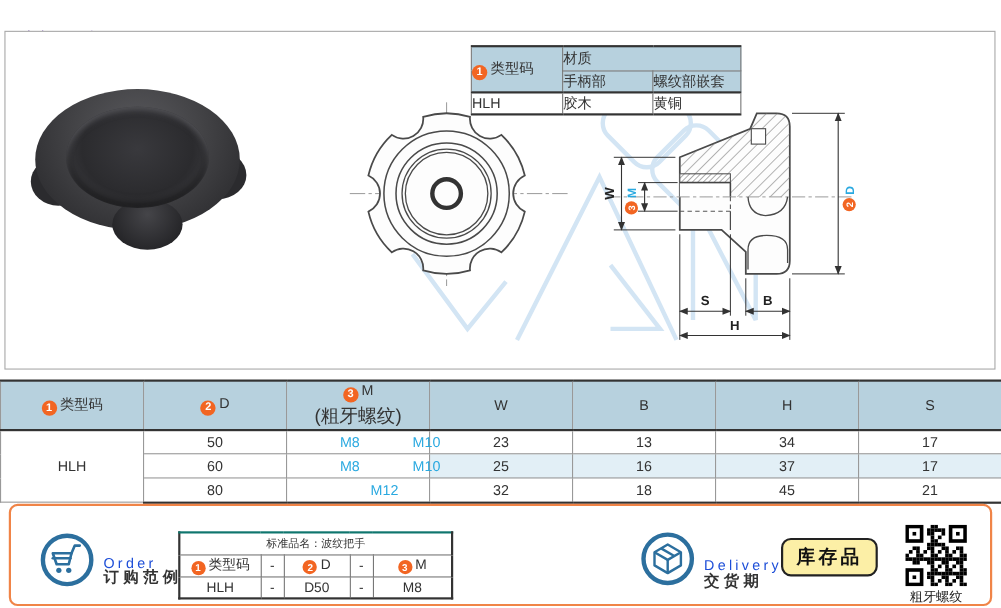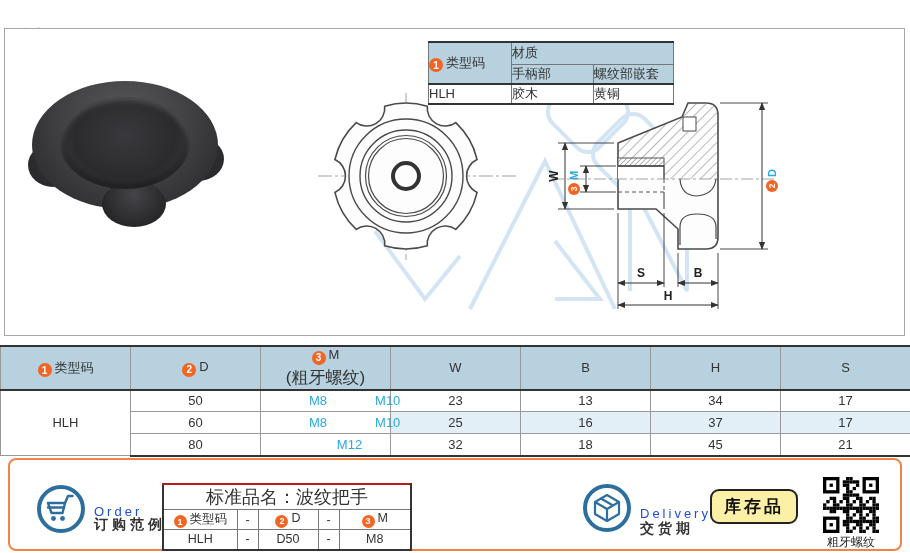--- a/index.html
+++ b/index.html
@@ -52,21 +52,21 @@
 
   
   #strip { left:8px; top:458px; width:894px; height:93px; border:2px solid #f08447; border-radius:8px; background:#fff; }
   .circle-icon { position:absolute; width:50px; height:50px; }
   .sec-label-cn { position:absolute; font-size:14px; font-weight:bold; color:#333; letter-spacing:4px; white-space:nowrap;margin-top:32px; }
   .sec-label-en { position:absolute; font-size:13px; color:#1d4ed8; letter-spacing:3px; white-space:nowrap; }
 
   
   #order-table { position:absolute; left:152px; top:23px; width:248px; border-collapse:collapse; table-layout:fixed; }
   #order-table td { border:1px solid #777; text-align:center; font-size:12.5px; color:#333; height:20px; white-space:nowrap; }
-  #order-table tr.t td { border-top:2px solid #b91c1c; font-size:18px; }
+  #order-table tr.t td { border-top:2px solid #0f766e; font-size:10px; }
   #order-table tr.h td .cnum { width:13px; height:13px; font-size:9px; }
   #order-table tr.v td { border-bottom:2px solid #333; }
   #order-table td:first-child { border-left:2px solid #333; }
   #order-table td:last-child { border-right:2px solid #333; }
 
   #stock-badge { position:absolute; left:700px; top:29px; width:88px; height:35px; background:#fcefa6;
       border:2px solid #222; border-radius:9px; display:flex; align-items:center; justify-content:center;
       font-size:17px; font-weight:bold; color:#111; letter-spacing:3px; }
 
   #qr { position:absolute; left:813px; top:17px; width:56px; height:56px; }

